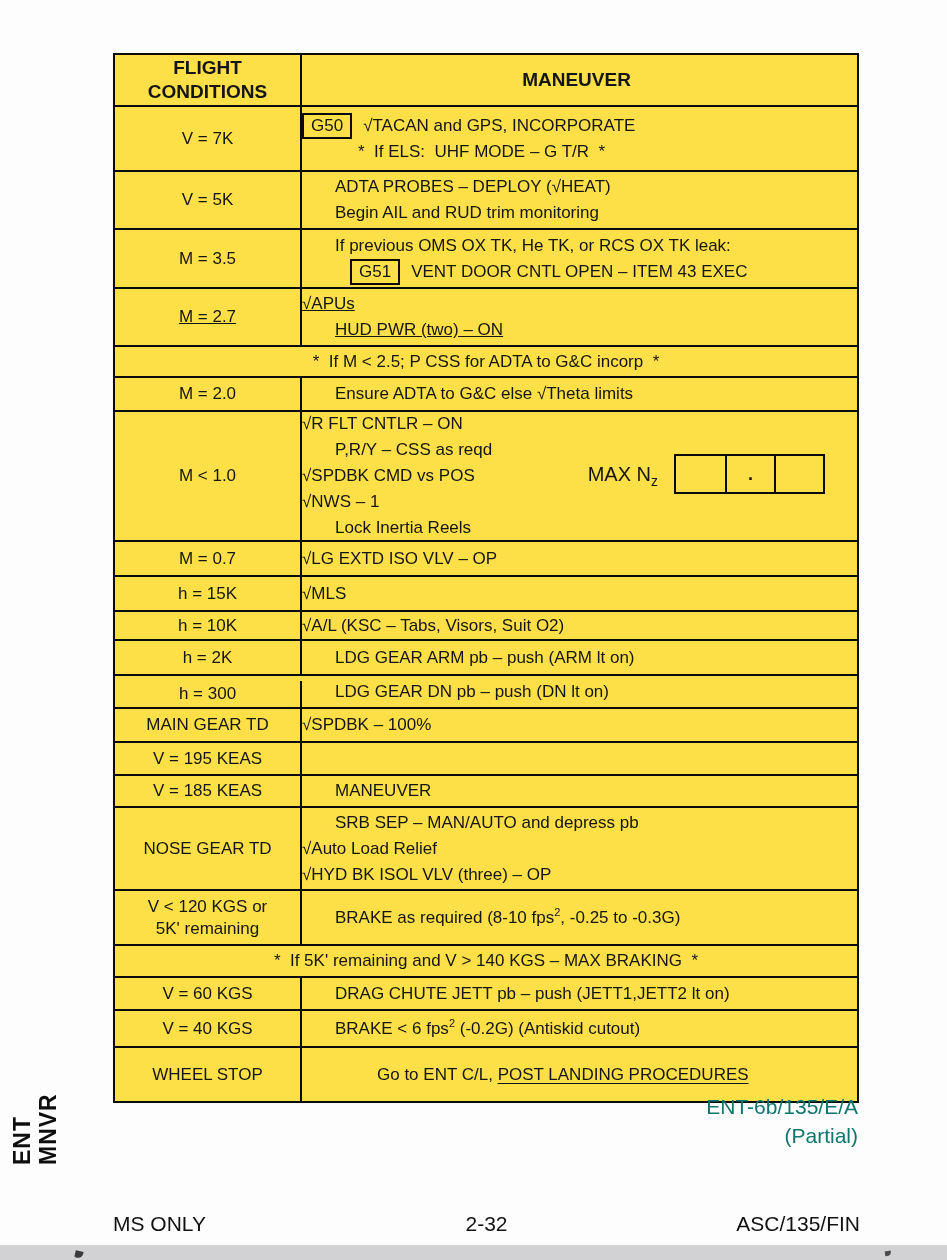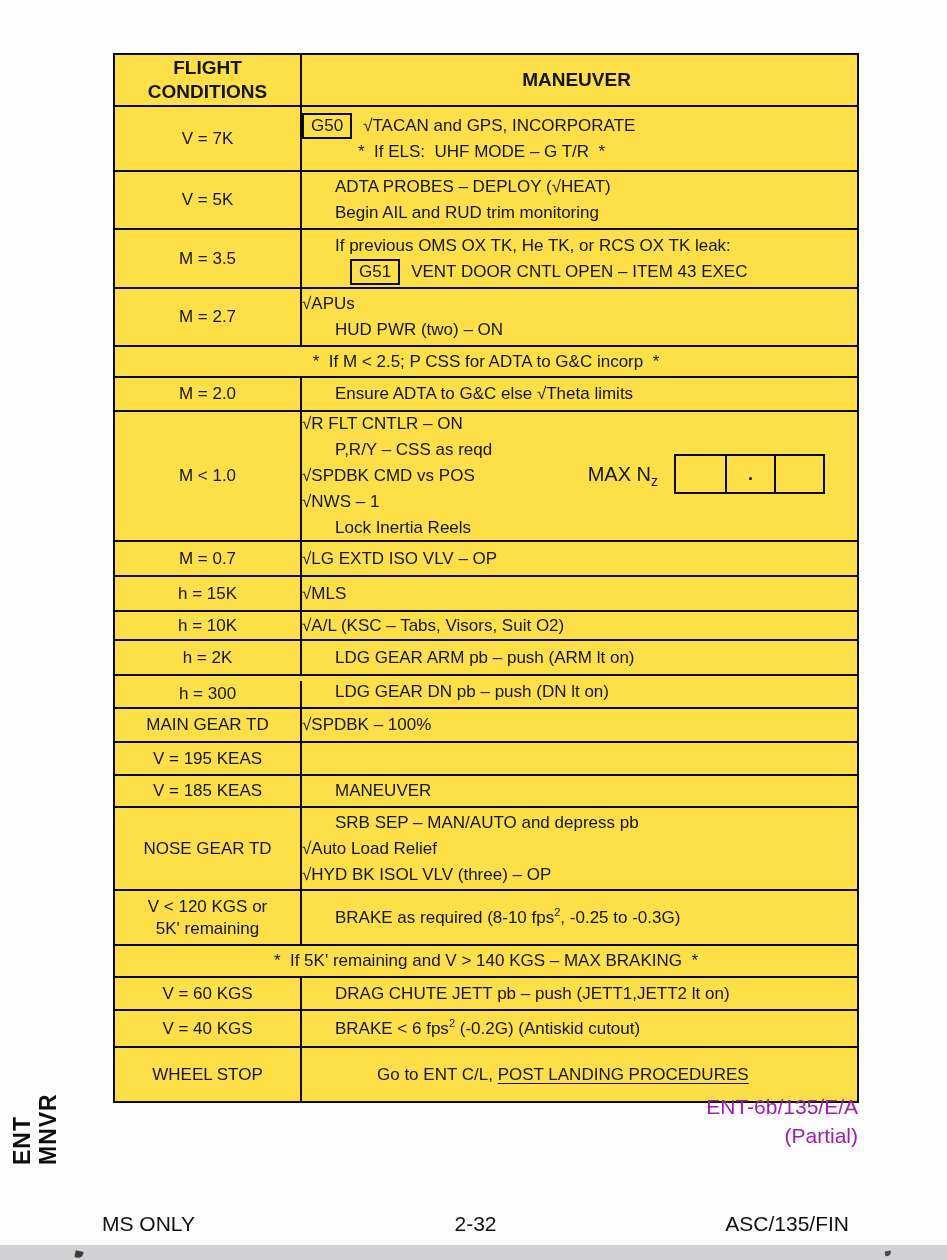--- a/index.html
+++ b/index.html
@@ -75,24 +75,24 @@
   .nz-cell {
     width:49px; height:36px; border-left:2px solid #0a0a0a;
     display:flex; align-items:center; justify-content:center;
     font-size:18px; font-weight:bold;
   }
   .nz-cell:first-child { border-left:none; }
 
   
   .doc-ref {
     position:absolute; right:89px; top:1092px;
-    text-align:right; font-size:21px; line-height:29px; color:#a21caf;
+    text-align:right; font-size:21px; line-height:29px; color:#0f766e;
   }
   .footer {
-    position:absolute; left:102px; top:1212px; width:747px;
+    position:absolute; left:113px; top:1212px; width:747px;
     display:flex; align-items:flex-start; font-size:21px; color:#111;
   }
   .footer .f-left  { flex:1; text-align:left; }
   .footer .f-mid   { flex:1; text-align:center; }
   .footer .f-right { flex:1; text-align:right; }
 
   
   .scan-strip {
     position:absolute; left:0; right:0; bottom:0; height:15px;
     background:#d2d2d4;
@@ -136,21 +136,21 @@
           <div class="line ind1"><span>Begin AIL and RUD trim monitoring</span></div>
         </div>
       </div>
       <div class="row" style="height: 59px;">
         <div class="fc-cell">M = 3.5</div>
         <div class="man-cell">
           <div class="line ind1"><span>If previous OMS OX TK, He TK, or RCS OX TK leak:</span></div>
           <div class="line ind2"><span class="boxed">G51</span><span>VENT DOOR CNTL OPEN – ITEM 43 EXEC</span></div>
         </div>
       </div>
-      <div class="row" style="height: 58px;">
+      <div class="row" style="height: 58px; text-decoration: underline;">
         <div class="fc-cell">M = 2.7</div>
         <div class="man-cell">
           <div class="line ind0"><span>√APUs</span></div>
           <div class="line ind1"><span>HUD PWR (two) – ON</span></div>
         </div>
       </div>
       <div class="row" style="height: 31px;">
         <div class="note-cell">*  If M &lt; 2.5; P CSS for ADTA to G&amp;C incorp  *</div>
       </div>
       <div class="row" style="height: 34px;">

